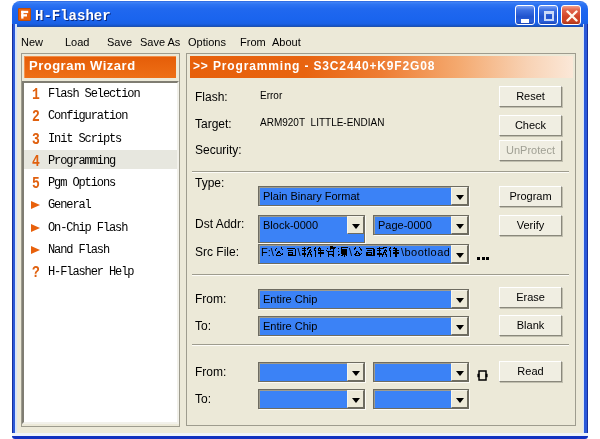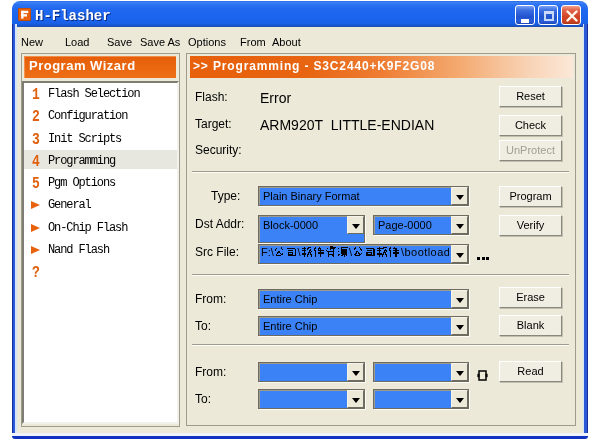--- a/index.html
+++ b/index.html
@@ -45,21 +45,21 @@
   border:2px solid;border-color:#7f7d72 #f2f1ea #f2f1ea #7f7d72;}
 .row{position:absolute;left:24px;width:153px;height:22px;}
 .row .num{position:absolute;left:8px;top:3px;color:#e0600e;font:bold 13px "Liberation Mono",monospace;
   transform:scaleY(1.3);transform-origin:0 4px;}
 .row .txt{position:absolute;left:24px;top:4px;color:#000;font:12px "Liberation Mono",monospace;letter-spacing:-1.1px;text-align:right;}
 .row .tri{position:absolute;left:7px;top:7px;width:0;height:0;border-left:9.5px solid #e8610c;
   border-top:4px solid transparent;border-bottom:4px solid transparent;}
 #hl{left:24px;top:150px;width:153px;height:19px;background:#e7e7df;}
 
 .lbl{font-size:12px;color:#000;left:195px;}
-.val{font-size:14px;color:#000;left:260px;}
+.val{font-size:10px;color:#000;left:260px;}
 
 .btn{left:499px;width:63px;height:21px;background:#f0eee2;box-sizing:border-box;
   border:1px solid;border-color:#ffffff #8a887c #8a887c #ffffff;
   box-shadow:1px 1px 0 rgba(130,128,116,0.4);
   font-size:11px;color:#000;text-align:center;line-height:19px;}
 .btn.dis{color:#a0a094;}
 
 .combo{background:#3b82f6;box-sizing:border-box;border:1px solid #6e6c61;
   box-shadow:inset 1px 1px 0 #9d9b8f, 1px 1px 0 #fdfcf7;}
 .combo .ct{position:absolute;left:4px;top:2.5px;font-size:11px;color:#000;white-space:nowrap;overflow:hidden;}
@@ -144,28 +144,29 @@
 <div class="row" style="top:217px;">
     <span class="tri"></span>
     <span class="txt">On-Chip Flash</span>
   </div>
 <div class="row" style="top:239px;">
     <span class="tri"></span>
     <span class="txt">Nand Flash</span>
   </div>
 <div class="row" style="top:261px;">
     <span class="num">?</span>
+    <span class="txt">H-Flasher Help</span>
   </div>
 
 <div class="a lbl" style="top:90px;">Flash:</div>
 <div class="a val" style="top:90px;">Error</div>
 <div class="a lbl" style="top:117px;">Target:</div>
 <div class="a val" style="top:117px;">ARM920T&nbsp;&nbsp;LITTLE-ENDIAN</div>
 <div class="a lbl" style="top:143px;">Security:</div>
-<div class="a lbl" style="top:189px;margin-left:16px;">Type:</div>
+<div class="a lbl" style="top:176px;">Type:</div>
 <div class="a lbl" style="top:217px;">Dst Addr:</div>
 <div class="a lbl" style="top:245px;">Src File:</div>
 <div class="a lbl" style="top:292px;">From:</div>
 <div class="a lbl" style="top:319px;">To:</div>
 <div class="a lbl" style="top:365px;">From:</div>
 <div class="a lbl" style="top:392px;">To:</div>
 
 <div class="a sep" style="top:171px;"></div>
 <div class="a sep" style="top:274px;"></div>
 <div class="a sep" style="top:344px;"></div>

